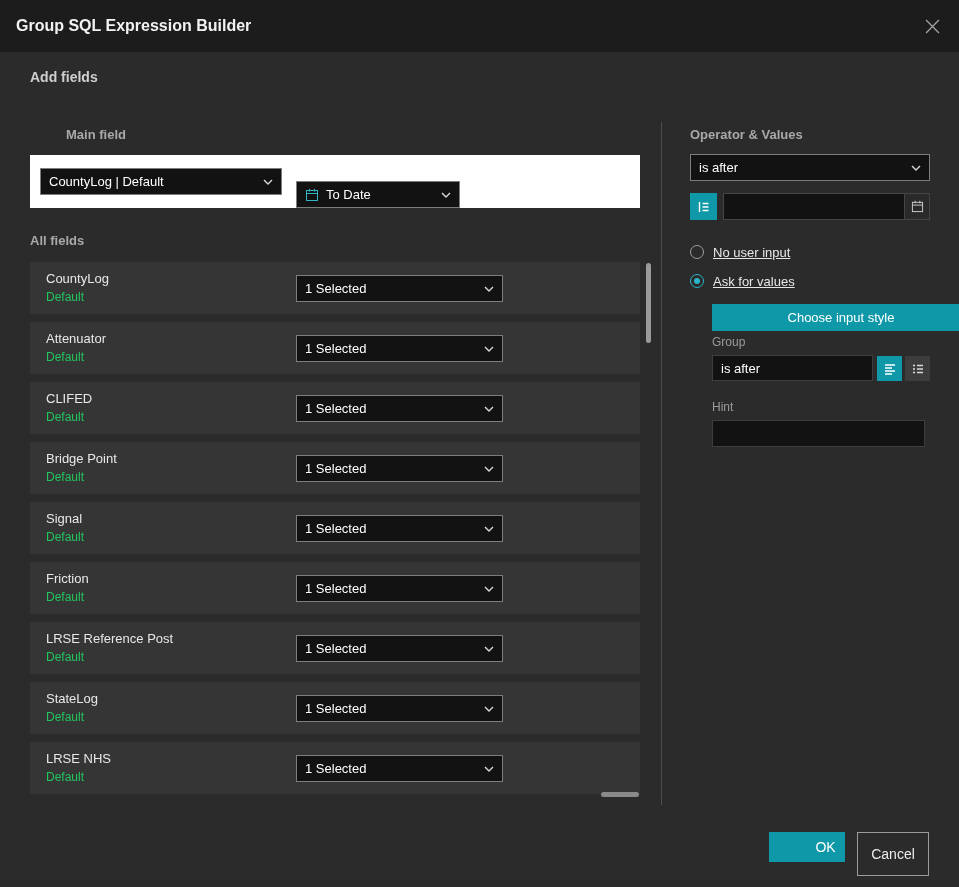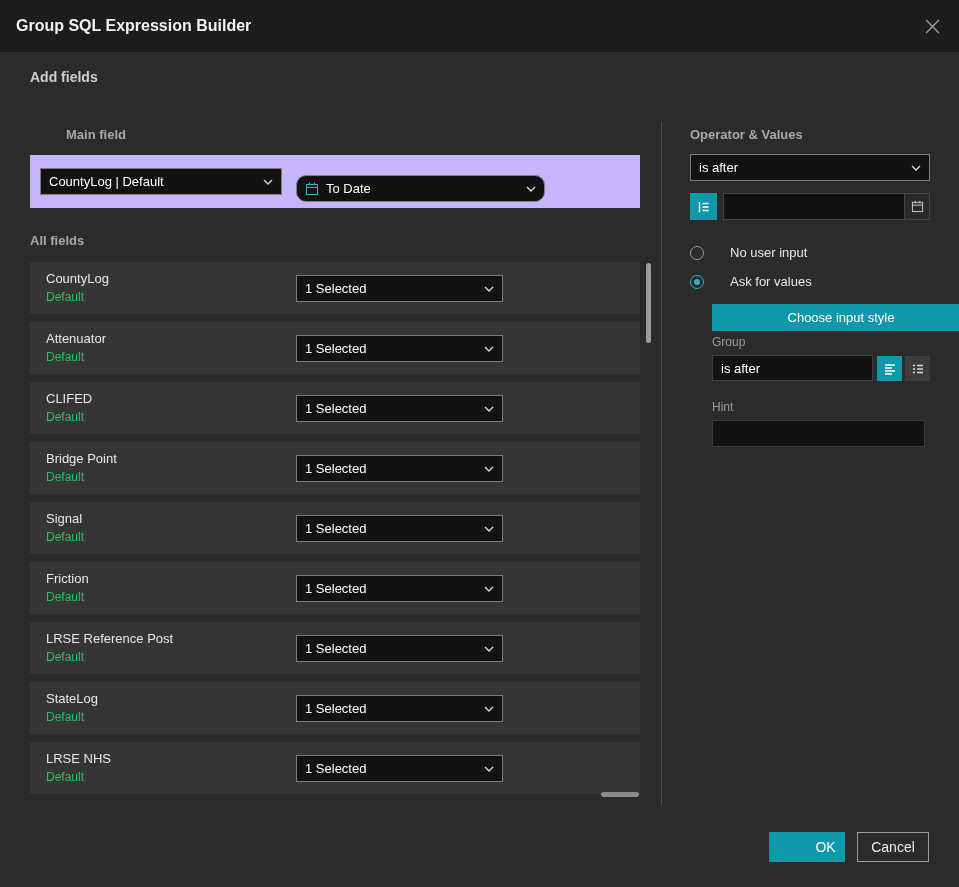--- a/index.html
+++ b/index.html
@@ -23,30 +23,30 @@
     width: 22px; height: 22px; display: flex; align-items: center; justify-content: center;
     color: #a2a2a2; cursor: pointer; background: none; border: none;
   }
   
   .sec-label { position: absolute; font-size: 13px; font-weight: 700; color: #a9a9a9; }
   .add-fields-label { left: 30px; top: 69px; font-size: 14px; color: #cfcfcf; }
   .main-field-label { left: 30px; top: 127px; margin-left: 36px; }
   .all-fields-label { left: 30px; top: 233px; }
   .op-heading { left: 690px; top: 127px; }
   
-  .main-band { position: absolute; left: 30px; top: 155px; width: 610px; height: 53px; background: #c4b5fd; }
+  .main-band { position: absolute; left: 30px; top: 155px; width: 610px; height: 53px; background: #ffffff; }
   .select {
     position: absolute; display: flex; align-items: center; gap: 7px;
     background: #121212; border: 1px solid #7d7d7d;
     height: 27px; padding: 0 8px; font-size: 13px; color: #ffffff; cursor: pointer;
   }
   .select .val { flex: 1; white-space: nowrap; overflow: hidden; }
   .chevron { display: flex; flex: none; color: #d8d8d8; }
   .sel-main1 { left: 10px; top: 13px; width: 242px; }
-  .sel-main2 { left: 266px; top: 20px; width: 249px; border-radius: 10px; }
+  .sel-main2 { left: 266px; top: 26px; width: 164px; }
   .cal-glyph { display: flex; flex: none; }
   .cal-teal { color: #31b5c6; }
   .cal-gray { color: #d0d0d0; }
   
   .rows { position: absolute; left: 30px; top: 262px; width: 610px; display: flex; flex-direction: column; gap: 8px; }
   .frow { position: relative; height: 52px; background: #353535; }
   .frow .fname { position: absolute; left: 16px; top: 9px; font-size: 13px; color: #e8e8e8; }
   .frow .fsub  { position: absolute; left: 16px; top: 28px; font-size: 12px; color: #22c55e; }
   .frow .select { left: 266px; top: 13px; width: 207px; }
   .vscroll { position: absolute; left: 646px; top: 263px; width: 5px; height: 80px; background: #9a9a9a; border-radius: 3px; cursor: pointer; }
@@ -60,21 +60,21 @@
   }
   .val-input-wrap {
     position: absolute; left: 723px; top: 193px; width: 207px; height: 27px;
     background: #121212; border: 1px solid #454545; display: flex; align-items: center;
   }
   .val-input { flex: 1; min-width: 0; height: 100%; background: transparent; border: none; outline: none; color: #fff; font-size: 13px; padding: 0 8px; }
   .cal-btn {
     width: 25px; height: 25px; flex: none; background: #2a2a2a; border: none; border-left: 1px solid #454545;
     display: flex; align-items: center; justify-content: center; cursor: pointer;
   }
-  .radio-row { position: absolute; display: flex; align-items: center; gap: 26px; cursor: pointer; }
+  .radio-row { position: absolute; display: flex; gap: 9px; cursor: pointer; text-decoration: underline; }
   .radio-1 { left: 690px; top: 245px; }
   .radio-2 { left: 690px; top: 274px; }
   .radio { width: 14px; height: 14px; border-radius: 50%; border: 1px solid #a0a0a0; flex: none; position: relative; background: transparent; }
   .radio.checked { border-color: #2cb5c9; }
   .radio.checked::after { content: ""; position: absolute; left: 3px; top: 3px; width: 6px; height: 6px; border-radius: 50%; background: #2cb5c9; }
   .radio-label { font-size: 13px; color: #e8e8e8; }
   .choose-btn {
     position: absolute; left: 712px; top: 304px; width: 258px; height: 27px;
     background: #0f98a8; border: none; color: #fff; font-size: 13px; cursor: pointer;
     font-family: "Liberation Sans", sans-serif;
@@ -94,21 +94,21 @@
     background: #121212; border: 1px solid #3d3d3d; outline: none; color: #fff; font-size: 13px; padding: 0 8px;
   }
   
   .ok-btn {
     position: absolute; left: 769px; top: 832px; width: 76px; height: 30px;
     background: #0f98a8; border: 1px solid #0f98a8; color: #fff; font-size: 14px; cursor: pointer;
     font-family: "Liberation Sans", sans-serif;
     padding-left: 37px;
   }
   .cancel-btn {
-    position: absolute; left: 857px; top: 832px; width: 72px; height: 30px;
+    position: absolute; left: 857px; top: 832px; width: 72px; height: 44px;
     background: transparent; border: 1px solid #9c9c9c; color: #ececec; font-size: 14px; cursor: pointer;
     font-family: "Liberation Sans", sans-serif;
   }
 </style>
 </head>
 <body>
 
 <div class="titlebar">
   <span class="title">Group SQL Expression Builder</span>
   <button class="close-btn">

